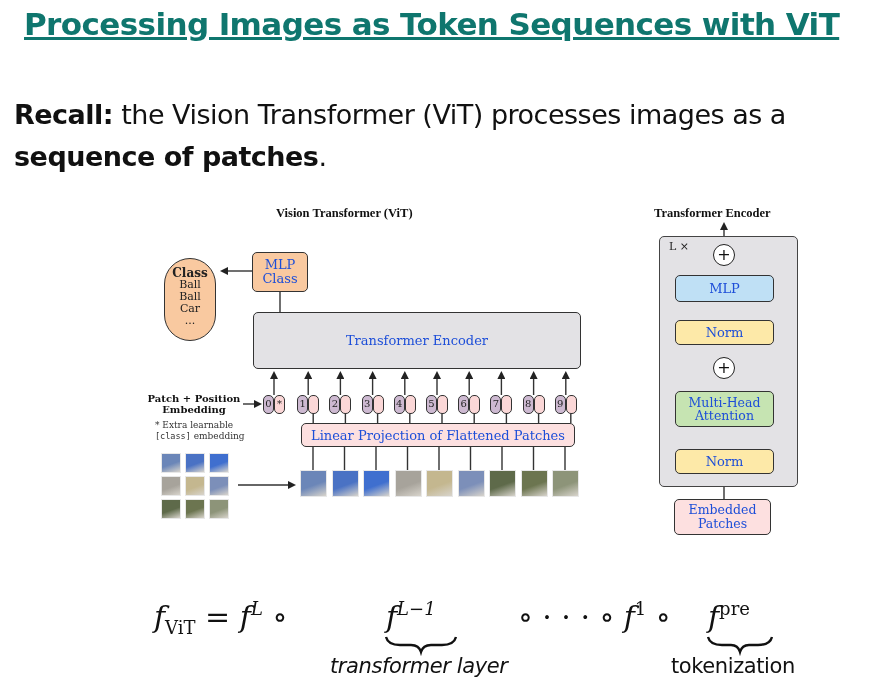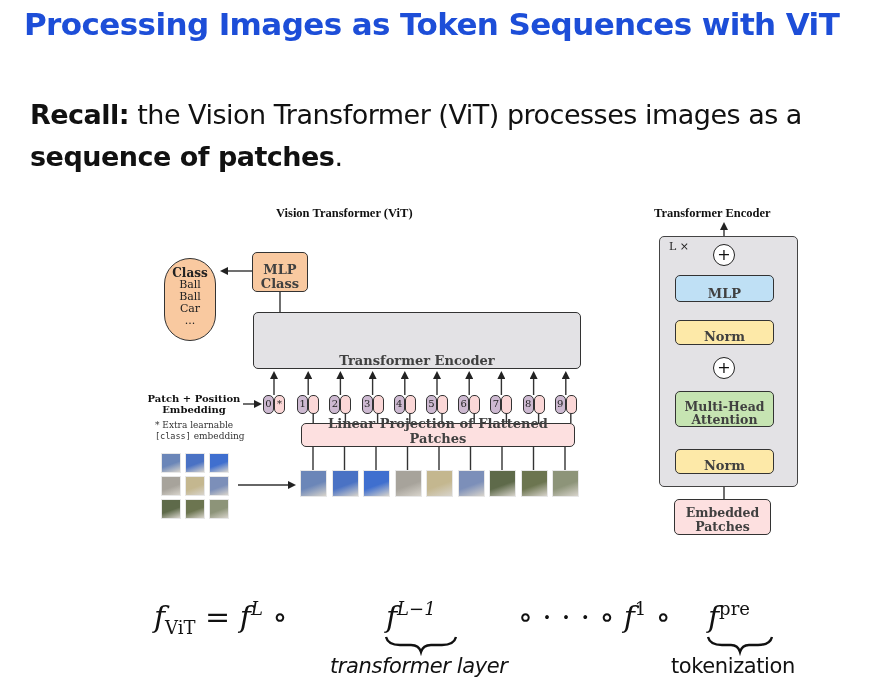--- a/index.html
+++ b/index.html
@@ -1,21 +1,21 @@
 <!DOCTYPE html>
 <html><head>
 <meta charset="utf-8">
 <style>
   html, body { margin: 0; padding: 0; background: #ffffff; }
   body { width: 875px; height: 693px; position: relative; overflow: hidden; font-family: "DejaVu Sans", sans-serif; color: #111; }
-  .slide-title { position: absolute; left: 24px; top: 6px; font-size: 31px; font-weight: bold; letter-spacing: -0.6px; color: #1d4ed8; white-space: nowrap; }
-  .recall { position: absolute; left: 30px; top: 94px; width: 840px; font-size: 27px; line-height: 42px; letter-spacing: -0.5px; color: #111; }
+  .slide-title { position: absolute; left: 24px; top: 6px; font-size: 31px; font-weight: bold; letter-spacing: -0.6px; color: #0f766e; white-space: nowrap; text-decoration: underline; }
+  .recall { position: absolute; left: 14px; top: 94px; width: 840px; font-size: 27px; line-height: 42px; letter-spacing: -0.5px; color: #111; }
   .recall b { font-weight: bold; }
   .fig-title { position: absolute; font-family: Liberation Serif, serif; font-weight: bold; font-size: 12.5px; color: #111; white-space: nowrap; }
-  .box { position: absolute; box-sizing: border-box; border: 1.3px solid #333; border-radius: 5px; display: flex; align-items: flex-end; justify-content: center; text-align: center; font-family: "DejaVu Serif", serif; color: #404040; font-weight: bold; }
+  .box { position: absolute; box-sizing: border-box; border: 1.3px solid #333; border-radius: 5px; display: flex; align-items: center; justify-content: center; text-align: center; font-family: "DejaVu Serif", serif; color: #1d4ed8; }
   .class-pill { position: absolute; left: 164px; top: 234px; width: 52px; height: 83px; border: 1.3px solid #333; border-radius: 26px; background: #f9c9a0; box-sizing: border-box; text-align: center; font-family: "DejaVu Serif", serif; font-size: 11px; line-height: 12px; padding-top: 8px; color: #222; margin-top: 24px; }
   .class-pill .hd { font-weight: bold; font-size: 12px; }
   .mlp-head { left: 252px; top: 252px; width: 56px; height: 40px; background: #f9c9a0; font-size: 13px; line-height: 14px; }
   .enc-big { left: 253px; top: 312px; width: 328px; height: 57px; background: #e3e2e5; font-size: 13px; }
   .lin-proj { left: 301px; top: 423px; width: 274px; height: 24px; background: #fde0e0; font-size: 13px; }
   .pe-label { position: absolute; left: 146px; top: 393px; width: 96px; text-align: center; font-family: "DejaVu Serif", serif; font-weight: bold; font-size: 10px; line-height: 11px; }
   .extra-note { position: absolute; left: 155px; top: 420px; font-family: "DejaVu Serif", serif; font-size: 9px; line-height: 11px; color: #333; }
   .extra-note .mono { font-family: "DejaVu Sans Mono", monospace; font-size: 8.5px; }
   .tok { position: absolute; top: 395px; height: 19px; width: 11px; box-sizing: border-box; border: 1.2px solid #333; border-radius: 5px; font-family: "DejaVu Serif", serif; font-size: 10px; line-height: 16px; text-align: center; color: #222; }
   .tok.pos { background: #cdb9d1; }

